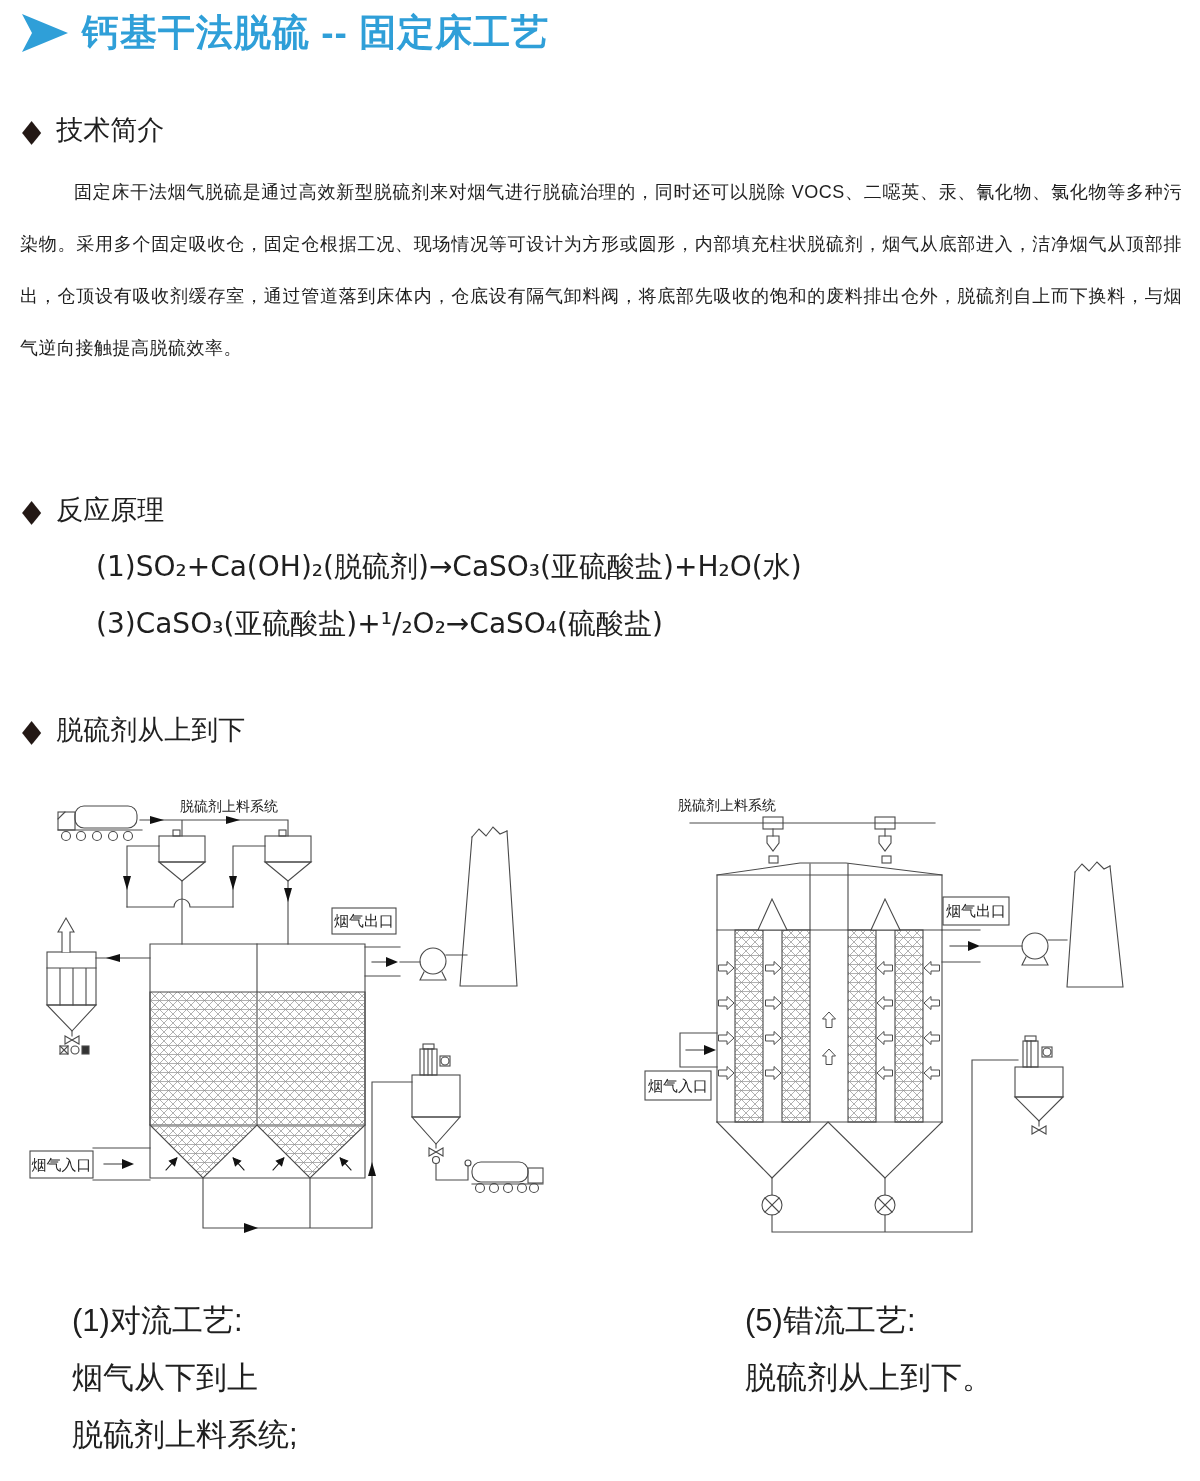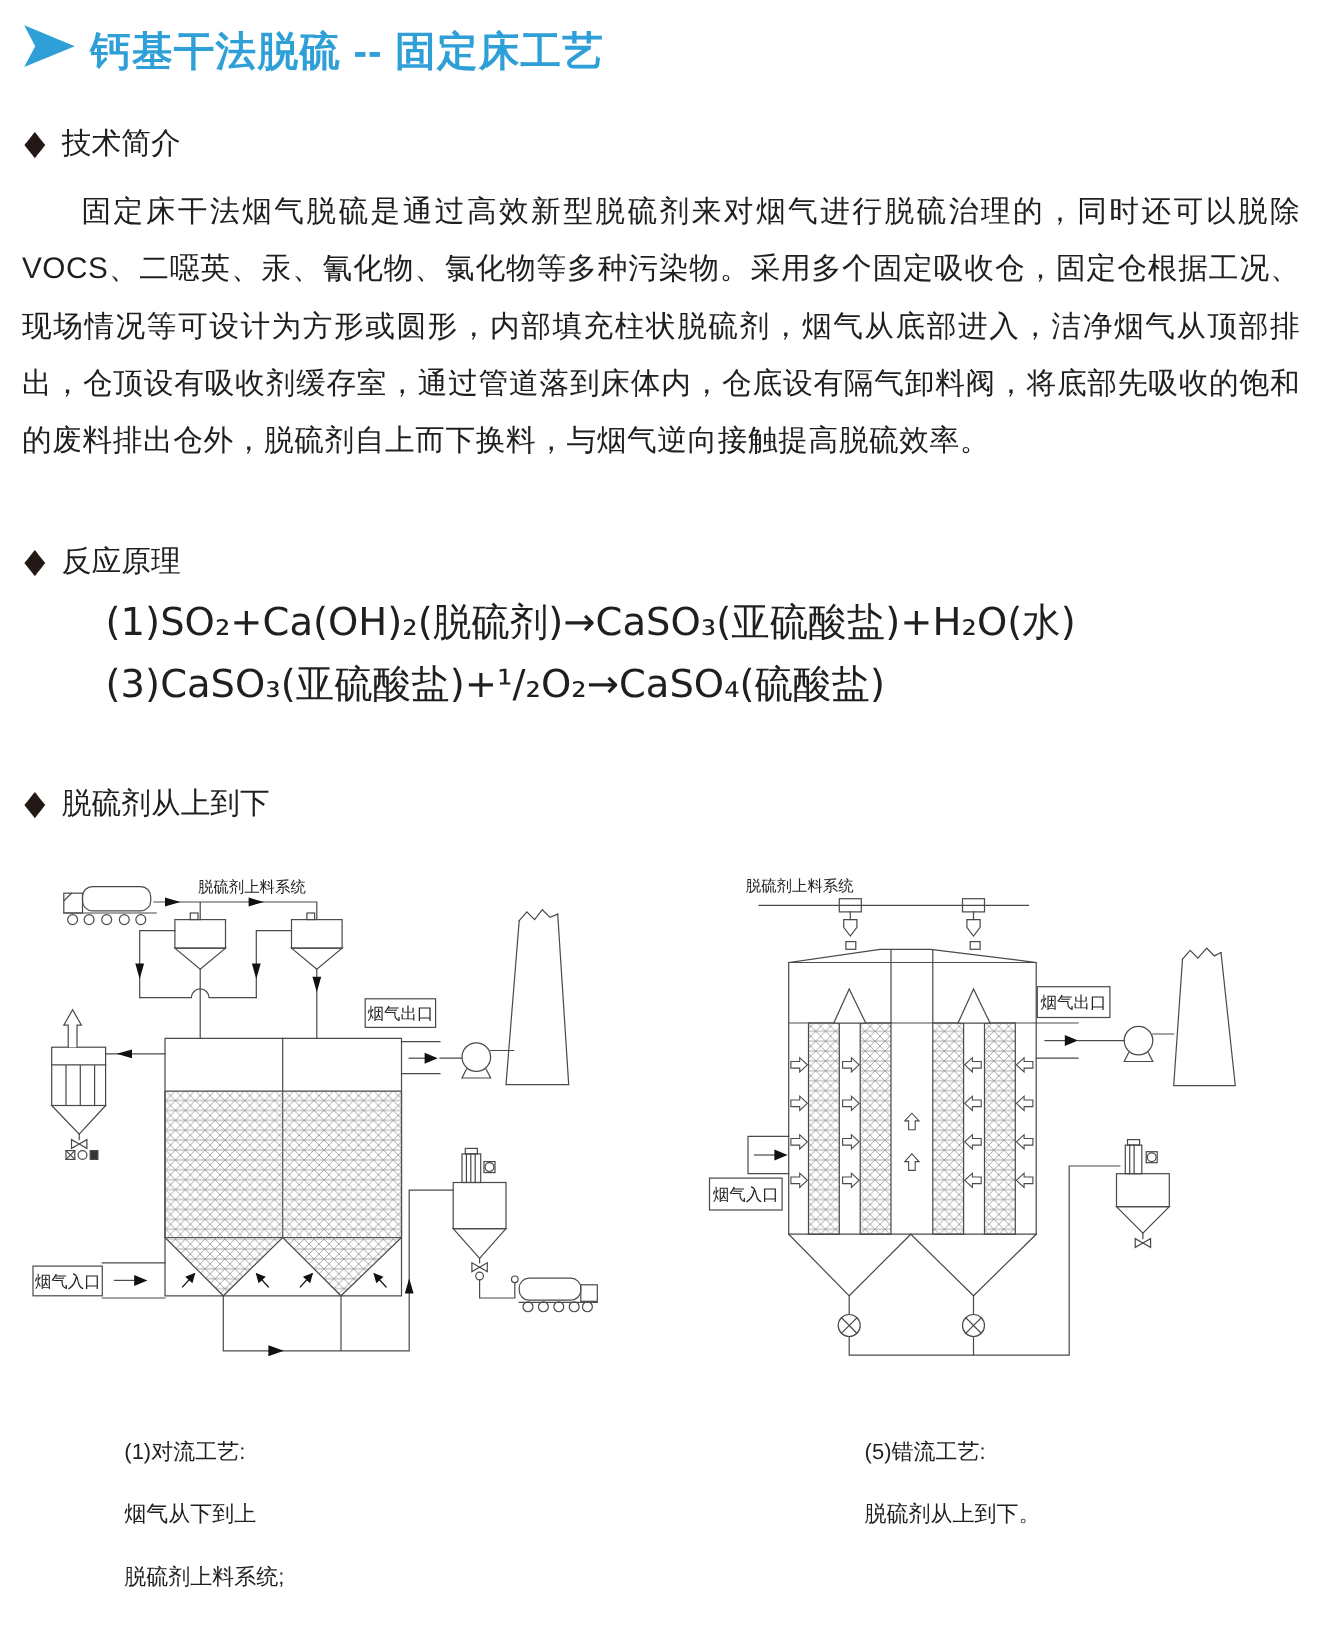--- a/index.html
+++ b/index.html
@@ -1,29 +1,29 @@
 <!DOCTYPE html>
 <html><head>
 <meta charset="utf-8">
 <style>
   html,body{margin:0;padding:0;background:#fff;}
   body{font-family:"Liberation Sans","DejaVu Sans",sans-serif;color:#1f1f1f;}
   .page{position:relative;width:1200px;height:1481px;background:#fff;overflow:hidden;}
-  .titlebar{position:absolute;top:22px;left:22px;display:flex;align-items:flex-start;gap:14px;}
+  .titlebar{position:absolute;top:8px;left:22px;display:flex;align-items:center;gap:14px;}
   .page-title{margin:0;font-size:37px;font-weight:bold;color:#2f9fd8;letter-spacing:1px;}
   .sec{position:absolute;left:22px;display:flex;align-items:center;gap:15px;font-size:27px;color:#1f1f1f;}
   .sec .diamond{color:#231815;font-size:25px;line-height:1;transform:scaleY(1.25);}
-  .para{position:absolute;top:166px;left:20px;width:1162px;margin:0;font-size:27px;line-height:52px;
+  .para{position:absolute;top:166px;left:20px;width:1162px;margin:0;font-size:18px;line-height:52px;
         text-align:justify;text-indent:54px;letter-spacing:.5px;}
-  .eqs{position:absolute;top:538px;left:96px;font-size:35px;line-height:57px;
+  .eqs{position:absolute;top:538px;left:96px;font-size:28px;line-height:57px;
        font-family:"DejaVu Sans","Liberation Sans",sans-serif;}
   .diag{position:absolute;top:780px;}
   .diag-left{left:20px;}
   .diag-right{left:620px;}
-  .caption{position:absolute;top:1292px;font-size:20px;line-height:57px;margin-left:41px;}
+  .caption{position:absolute;top:1292px;font-size:31px;line-height:57px;}
   .caption-left{left:72px;}
   .caption-right{left:745px;}
   svg text{font-family:"Liberation Sans","DejaVu Sans",sans-serif;}
 </style>
 </head>
 <body>
 
 <div class="page">
 
   <div class="titlebar">

